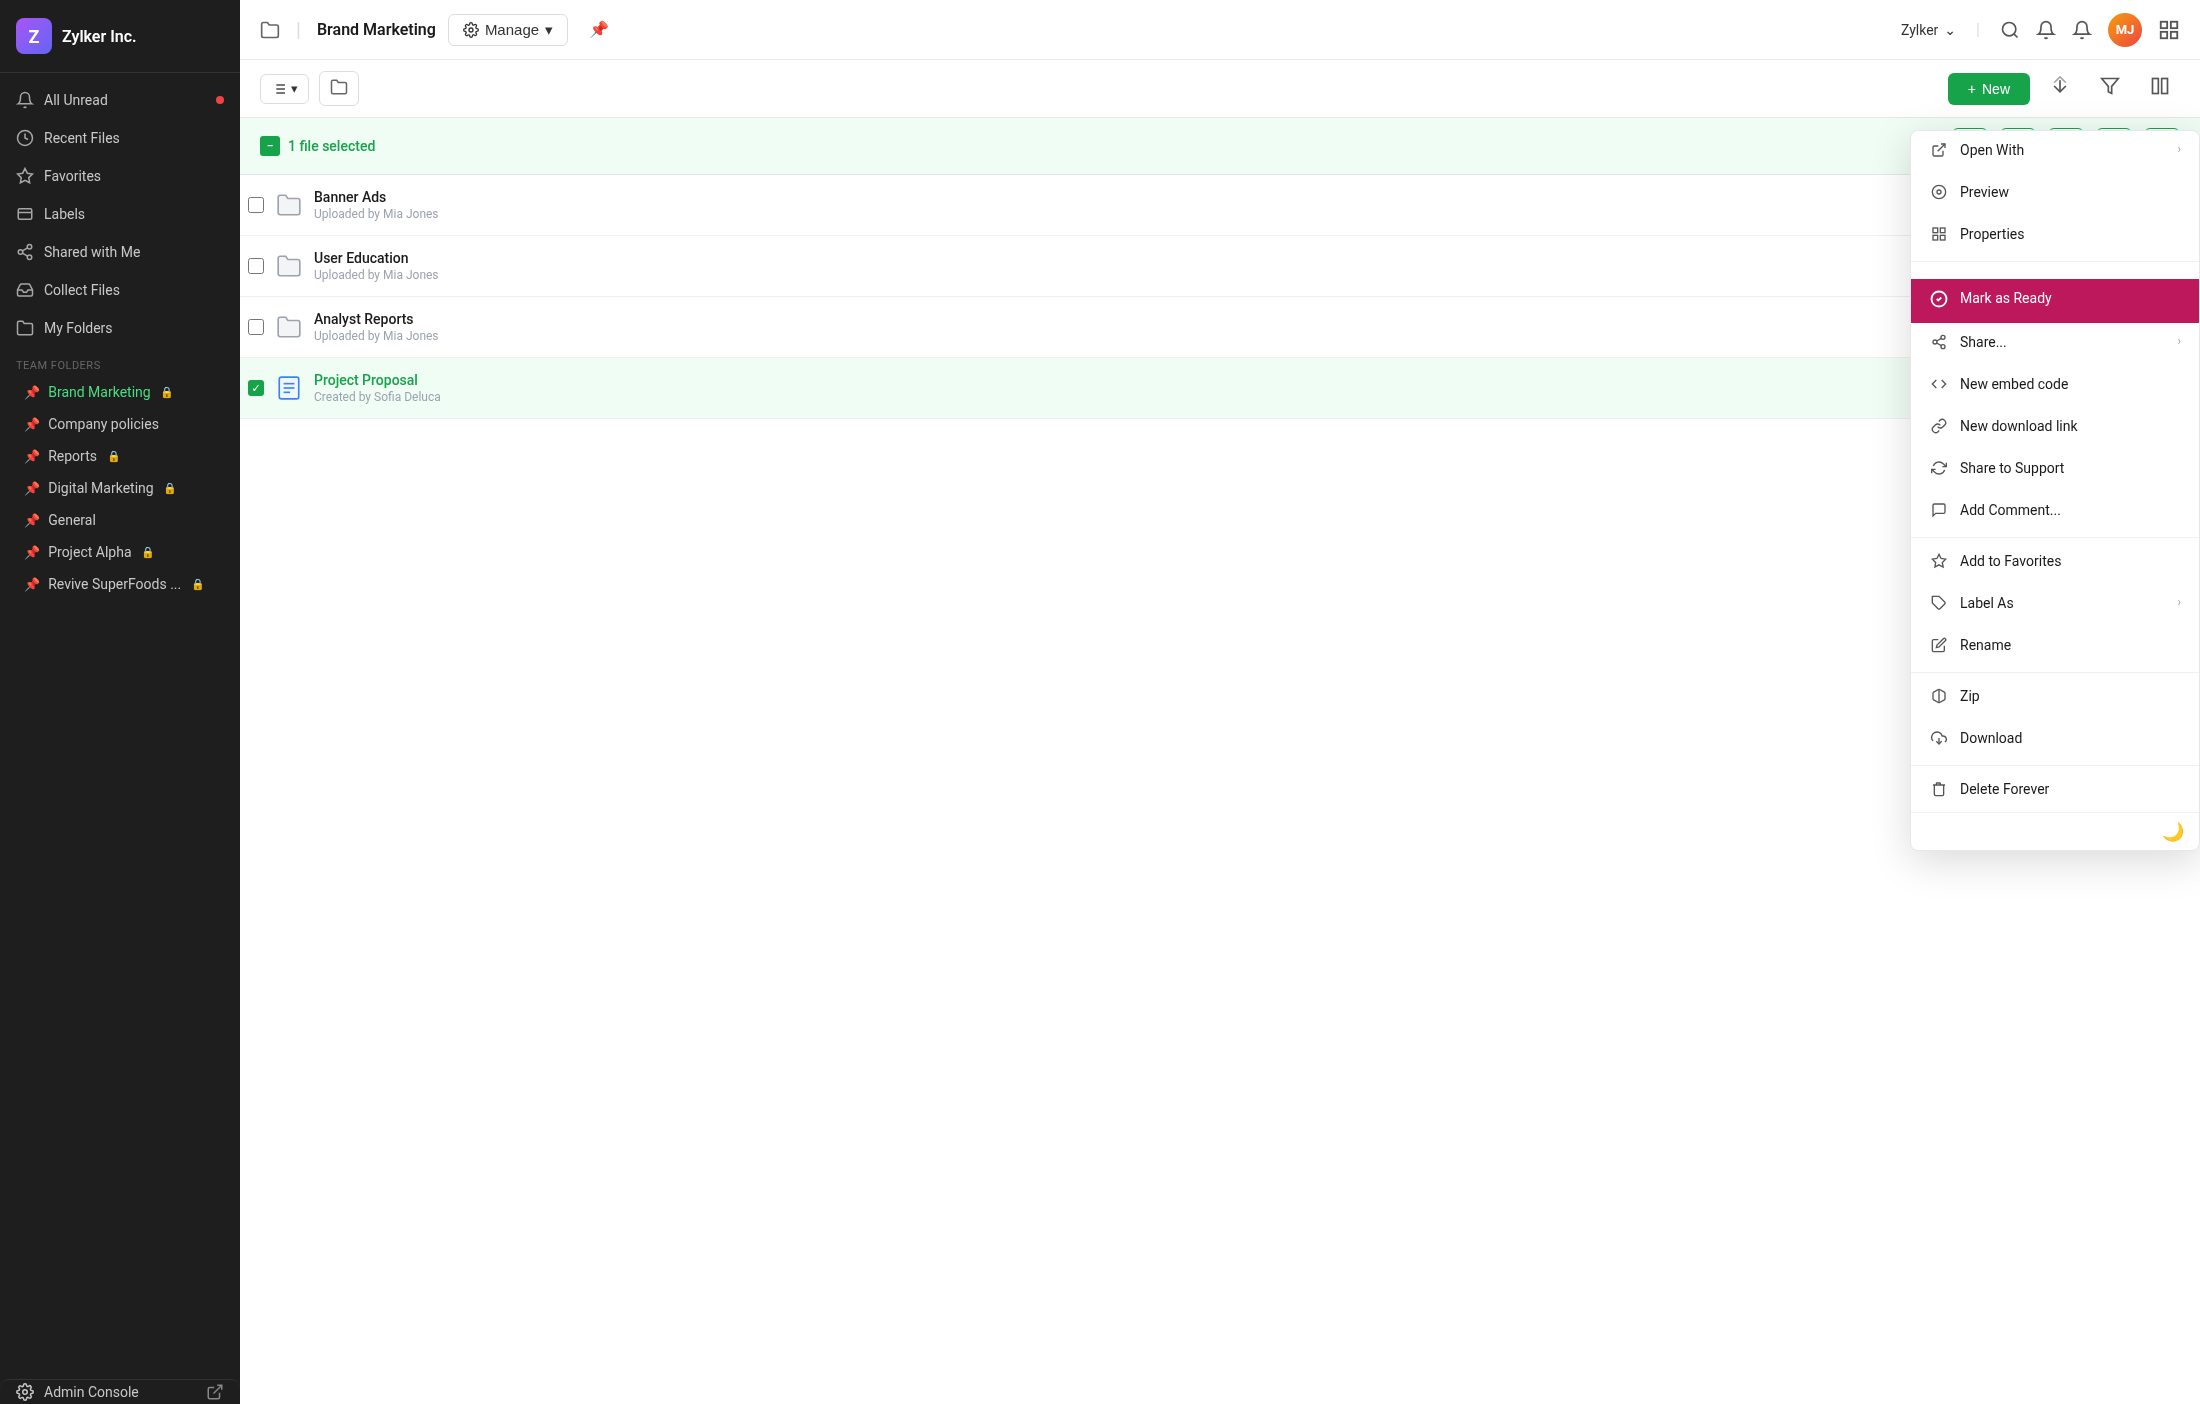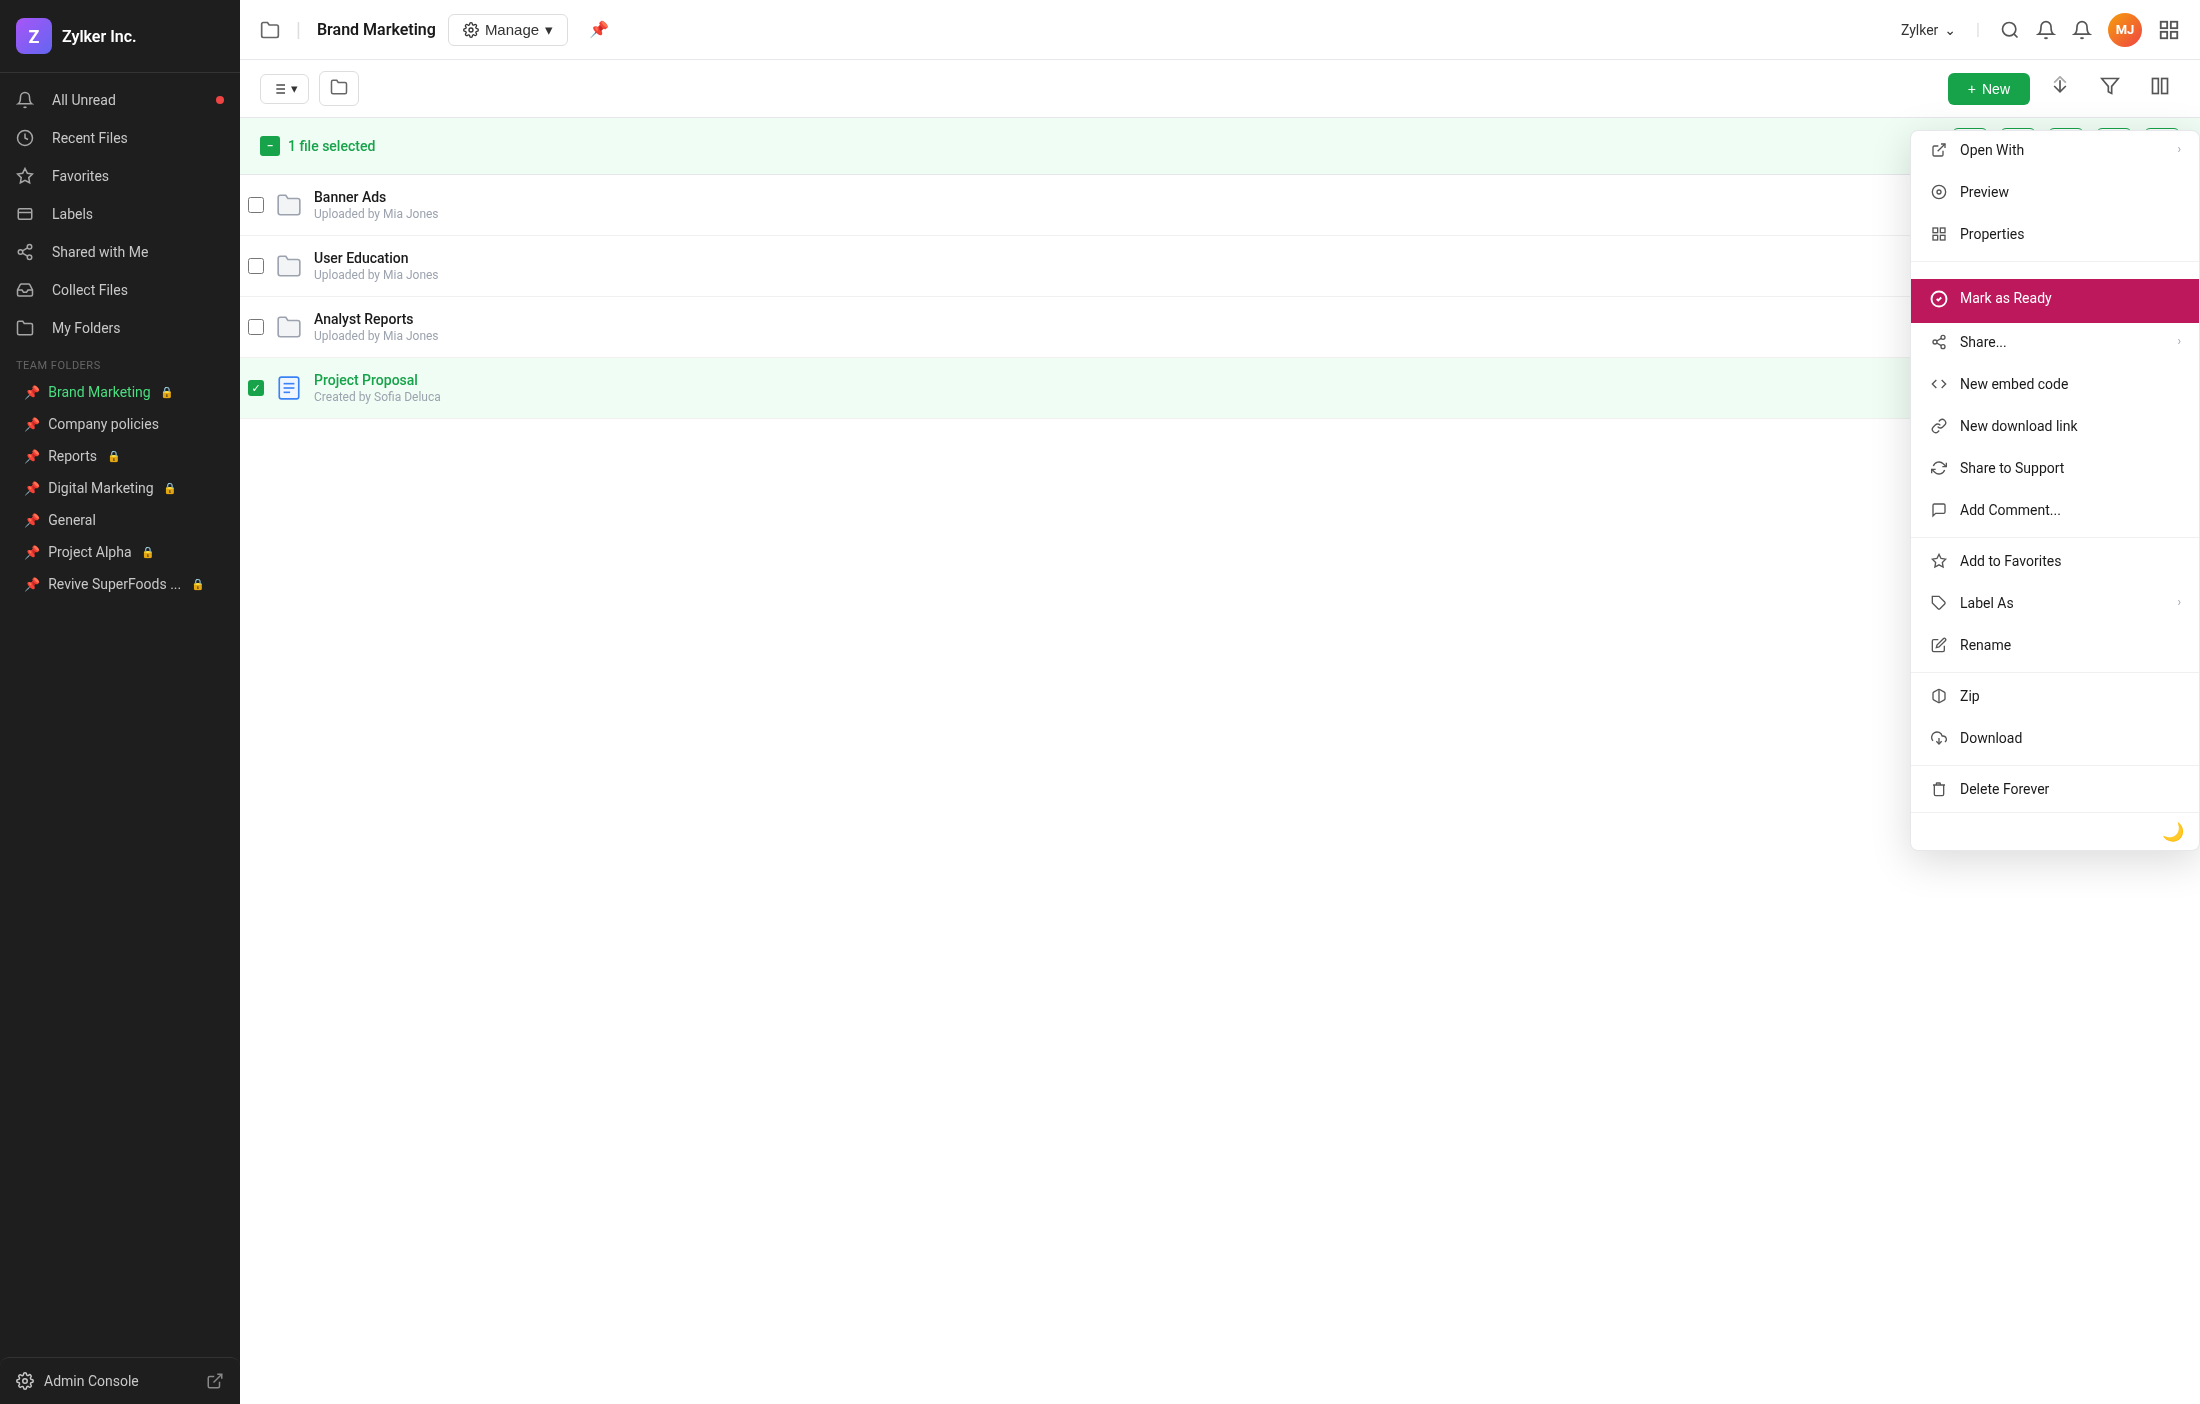--- a/index.html
+++ b/index.html
@@ -26,21 +26,21 @@
       width: 36px; height: 36px;
       background: linear-gradient(135deg, #a855f7, #6366f1);
       border-radius: 8px;
       display: flex; align-items: center; justify-content: center;
       color: white; font-weight: bold; font-size: 18px;
     }
     .logo-text { font-size: 16px; font-weight: 600; color: #fff; }
 
     .sidebar-nav { flex: 1; overflow-y: auto; padding: 8px 0; }
     .nav-item {
-      display: flex; align-items: center; gap: 18px;
+      display: flex; align-items: center; gap: 10px;
       padding: 10px 16px;
       font-size: 14px;
       color: #c8c8c8;
       cursor: pointer;
       position: relative;
     }
     .nav-item .nav-icon { width: 18px; height: 18px; opacity: 0.8; flex-shrink: 0; }
     .nav-item .red-dot {
       width: 8px; height: 8px; background: #ef4444; border-radius: 50%;
       position: absolute; right: 16px;
@@ -59,21 +59,21 @@
       font-size: 14px;
       color: #c8c8c8;
       cursor: pointer;
     }
     .team-folder-item.active { color: #4ade80; }
     .pin-icon { color: #4ade80; font-size: 13px; }
     .pin-icon-gray { color: #666; font-size: 13px; }
     .lock-icon { font-size: 11px; color: #888; margin-left: 2px; }
 
     .sidebar-footer {
-      padding: 14px 16px;
+      padding: 3px 16px;
       border-top: 1px solid #333;
       display: flex; align-items: flex-end; justify-content: space-between; border-radius: 9px;
     }
     .sidebar-footer-left { display: flex; align-items: center; gap: 10px; font-size: 14px; color: #c8c8c8; }
 
     
     .main { flex: 1; display: flex; flex-direction: column; background: #fff; overflow: hidden; }
 
     
     .topbar {

